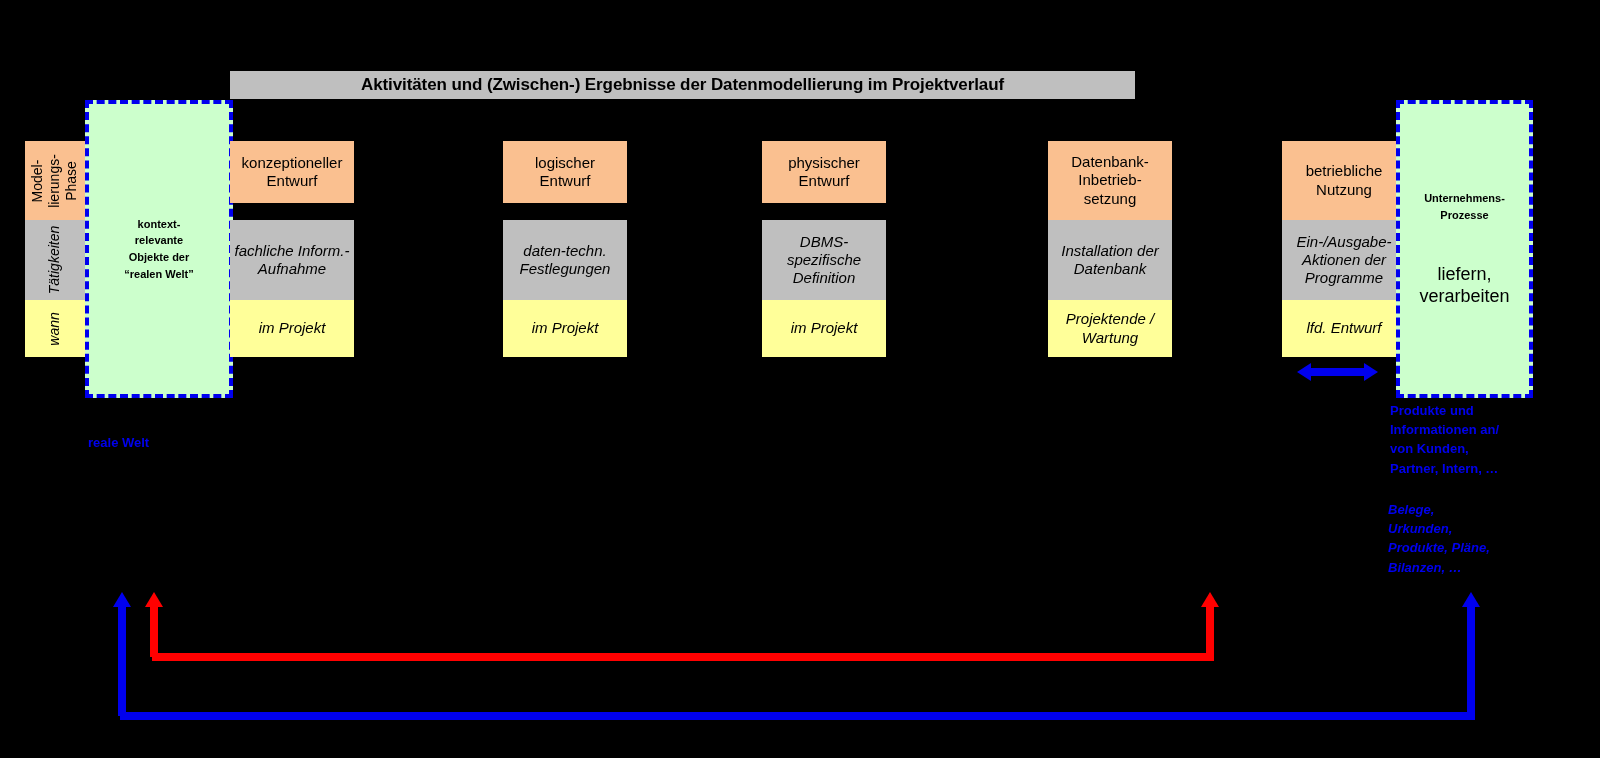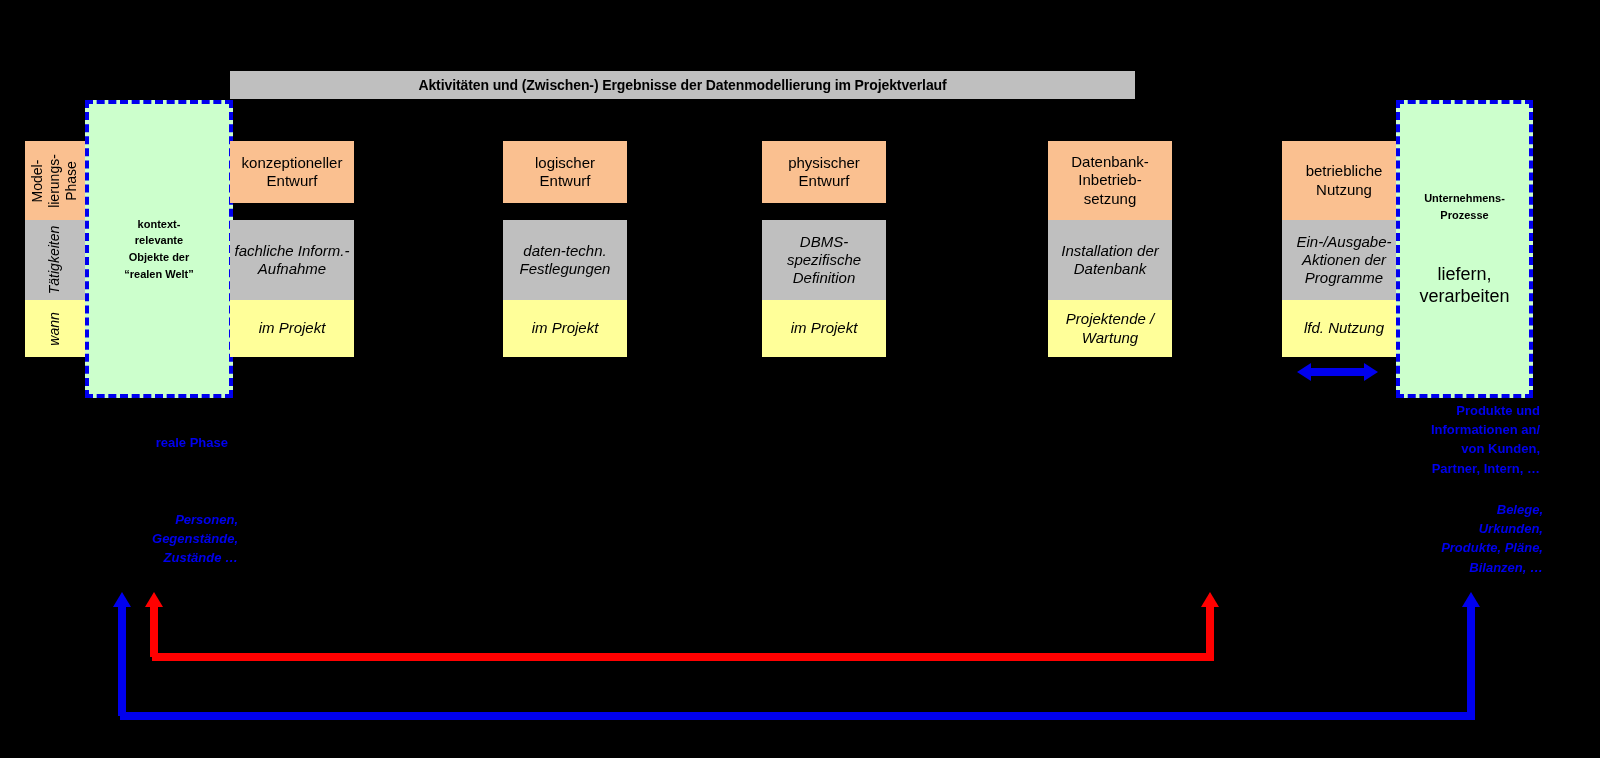--- a/index.html
+++ b/index.html
@@ -21,21 +21,21 @@
   .title-bar {
     position: absolute;
     left: 230px;
     top: 71px;
     width: 905px;
     height: 28px;
     background: #BFBFBF;
     display: flex;
     align-items: center;
     justify-content: center;
-    font-size: 14px;
+    font-size: 17px;
     font-weight: bold;
     color: #000;
     letter-spacing: -0.1px;
   }
 
   
   .legend-col {
     position: absolute;
     left: 25px;
     top: 141px;
@@ -106,21 +106,21 @@
   }
   .world-sub {
     font-size: 18px;
     line-height: 1.22;
   }
 
   
   .blue-label {
     position: absolute;
     color: #0000EE;
-    text-align: right;
+    text-align: left;
     font-size: 13px;
     font-weight: bold;
     line-height: 1.48;
   }
   .blue-label.italic { font-style: italic; }
 
   
   .stroke { position: absolute; }
   .stroke.blue { background: #0000EE; }
   .stroke.red  { background: #FF0000; }
@@ -196,36 +196,35 @@
 
   <div class="phase-box tall" style="left:1022px;margin-left:26px;">
     <div class="cell head">Datenbank-<br>Inbetrieb-<br>setzung</div>
     <div class="cell act">Installation der<br>Datenbank</div>
     <div class="cell when">Projektende /<br>Wartung</div>
   </div>
 
   <div class="phase-box tall" style="left:1282px;">
     <div class="cell head">betriebliche<br>Nutzung</div>
     <div class="cell act">Ein-/Ausgabe-<br>Aktionen der<br>Programme</div>
-    <div class="cell when">lfd. Nutzung</div>
+    <div class="cell when">lfd. Entwurf</div>
   </div>
 
   <div class="world-box" style="left:1396px;top:100px;width:137px;height:298px;padding-top:0;">
     <div class="world-title" style="">Unternehmens-<br>Prozesse</div>
     <div class="world-sub" style="margin-top:40px;">liefern,<br>verarbeiten</div>
   </div>
 
   <div class="dbl-arrow" style="left:1297px;top:363px;width:81px;height:18px;">
     <span class="head-l"></span>
     <span class="shaft"></span>
     <span class="head-r"></span>
   </div>
 
-  <div class="blue-label" style="left:88px;top:433px;width:140px;">reale Phase</div>
-  <div class="blue-label italic" style="left:78px;top:510px;width:160px;">Personen,<br>Gegenstände,<br>Zustände …</div>
+  <div class="blue-label" style="left:88px;top:433px;width:140px;">reale Welt</div>
 
   <div class="blue-label" style="left:1390px;top:401px;width:150px;">Produkte und<br>Informationen an/<br>von Kunden,<br>Partner, Intern, …</div>
   <div class="blue-label italic" style="left:1388px;top:500px;width:155px;">Belege,<br>Urkunden,<br>Produkte, Pläne,<br>Bilanzen, …</div>
 
   <div class="stroke red" style="left:152px;top:653px;width:1062px;height:8px;"></div>
   <div class="stroke red" style="left:150px;top:605px;width:8px;height:52px;"></div>
   <div class="arrow-up red" style="left:145px;top:592px;"></div>
   <div class="stroke red" style="left:1206px;top:605px;width:8px;height:52px;"></div>
   <div class="arrow-up red" style="left:1201px;top:592px;"></div>
 

